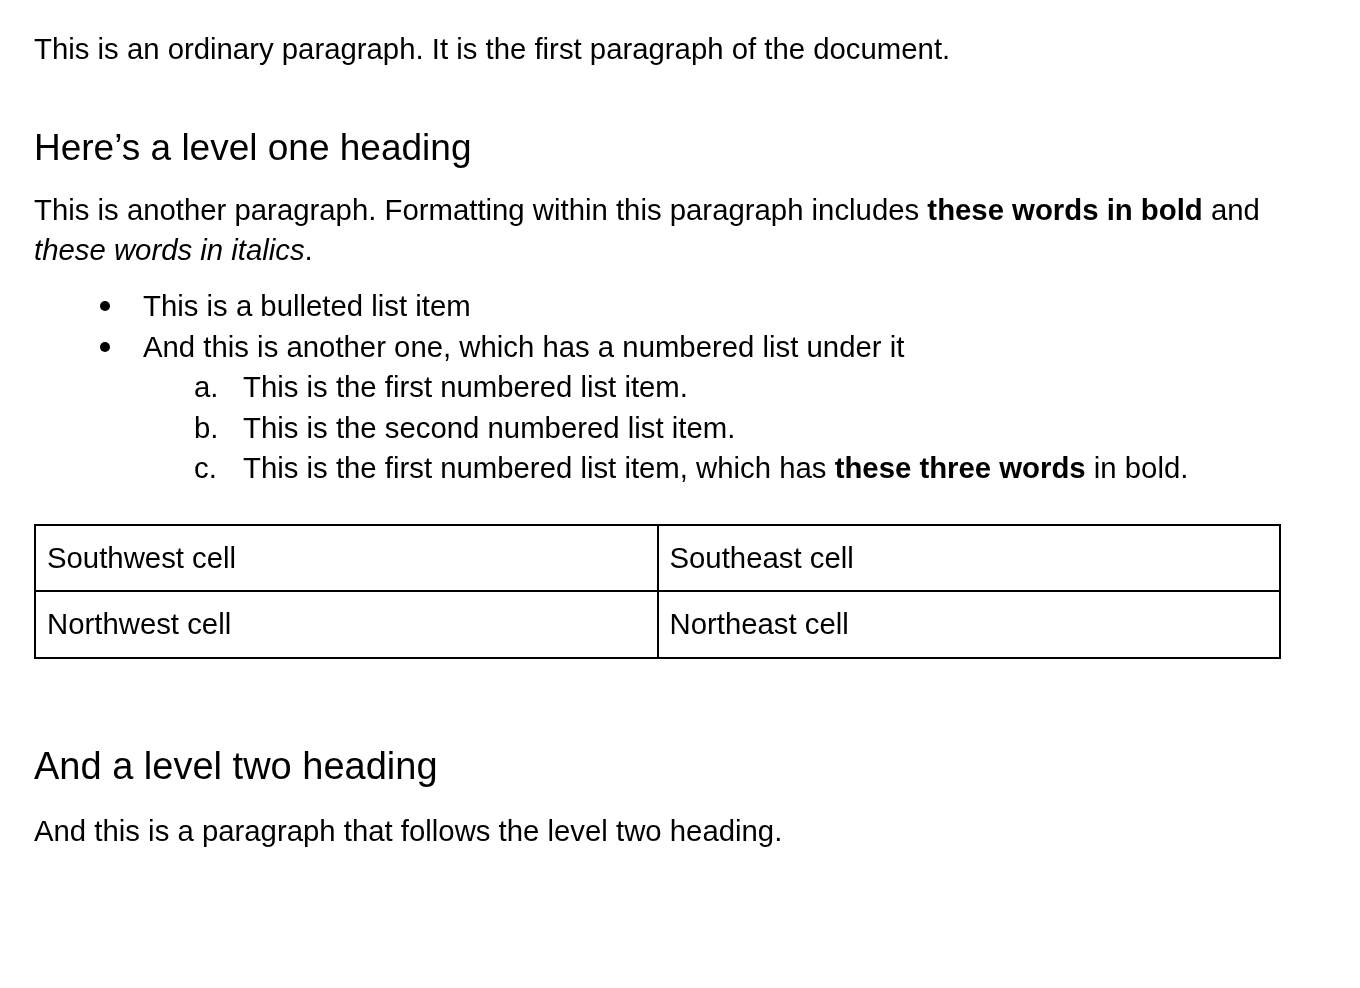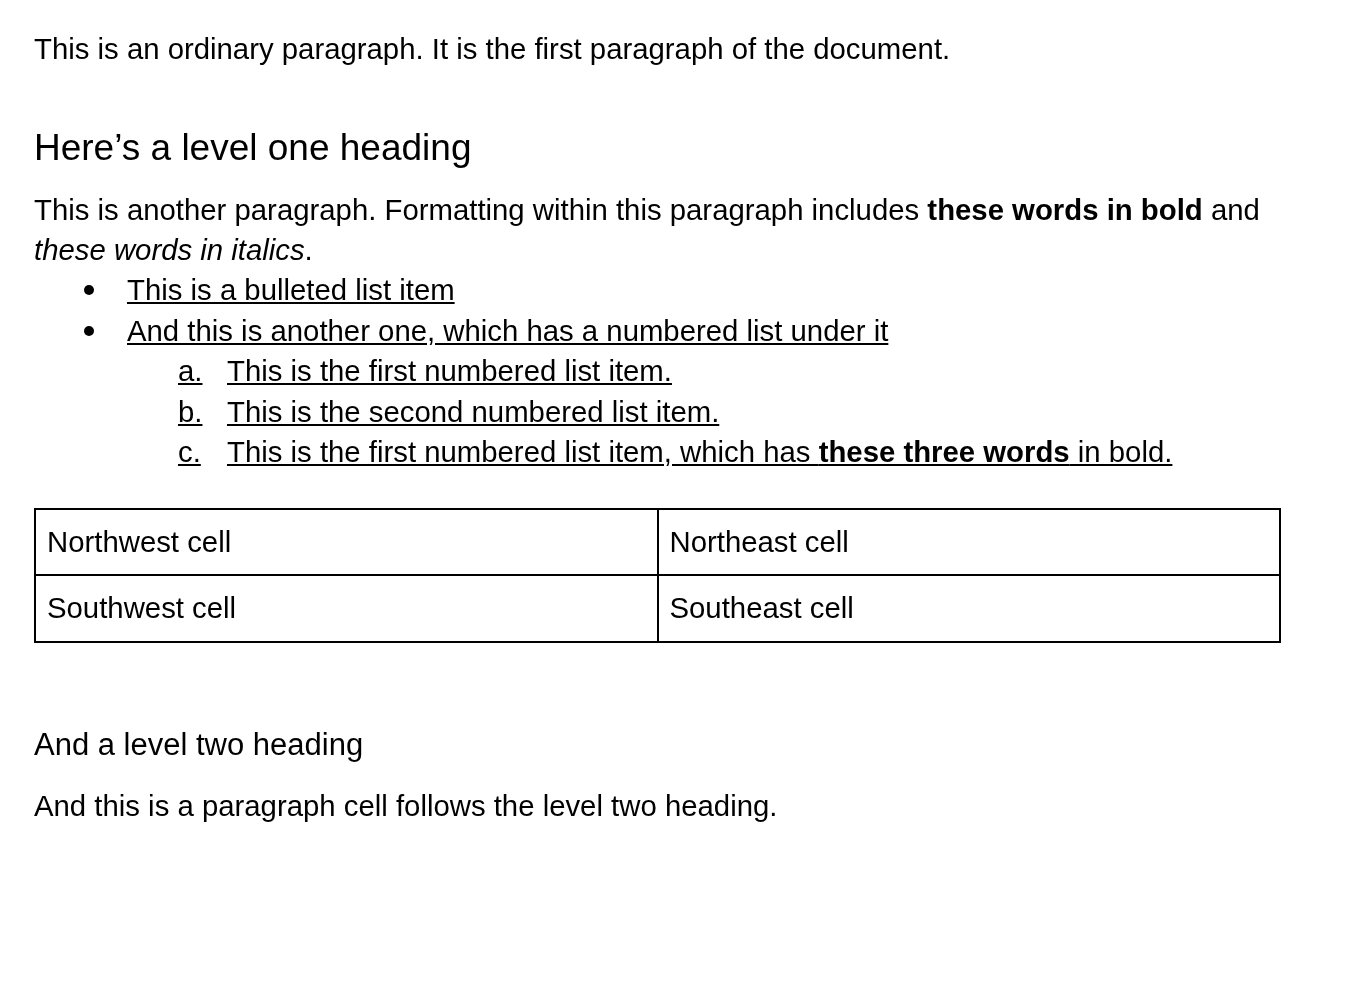--- a/index.html
+++ b/index.html
@@ -24,26 +24,26 @@
   }
   p { margin: 0; }
   h1 {
     margin: 53px 0 16px 0;
     font-size: 37px;
     font-weight: 400;
     line-height: 1.38;
   }
   h2 {
     margin: 81px 0 0 0;
-    font-size: 31px;
+    font-size: 38px;
     font-weight: 400;
     line-height: 1.38;
   }
   .closing-para { margin-top: 19px; }
-  .doc-list { margin: 0; text-decoration: underline; }
+  .doc-list { margin: 16px; }
   .li {
     display: flex;
     align-items: flex-start;
   }
   .li .marker-col {
     flex: 0 0 93px;
     box-sizing: border-box;
   }
   .li .dot {
     display: block;
@@ -109,27 +109,27 @@
       </div>
       <div class="li level2">
         <span class="marker-col2">c.</span>
         <span class="li-text"><span>This is the first numbered list item, which has </span><span class="bold-run">these three words</span><span> in bold.</span></span>
       </div>
     </section>
 
   <table class="doc-table">
     <tbody>
         <tr>
+          <td>Southwest cell</td>
+          <td>Southeast cell</td>
+        </tr>
+        <tr>
           <td>Northwest cell</td>
           <td>Northeast cell</td>
-        </tr>
-        <tr>
-          <td>Southwest cell</td>
-          <td>Southeast cell</td>
         </tr>
       </tbody>
   </table>
 
   <h2>And a level two heading</h2>
 
-  <p class="closing-para">And this is a paragraph cell follows the level two heading.</p>
+  <p class="closing-para">And this is a paragraph that follows the level two heading.</p>
 
 </main>
 
 </body></html>

